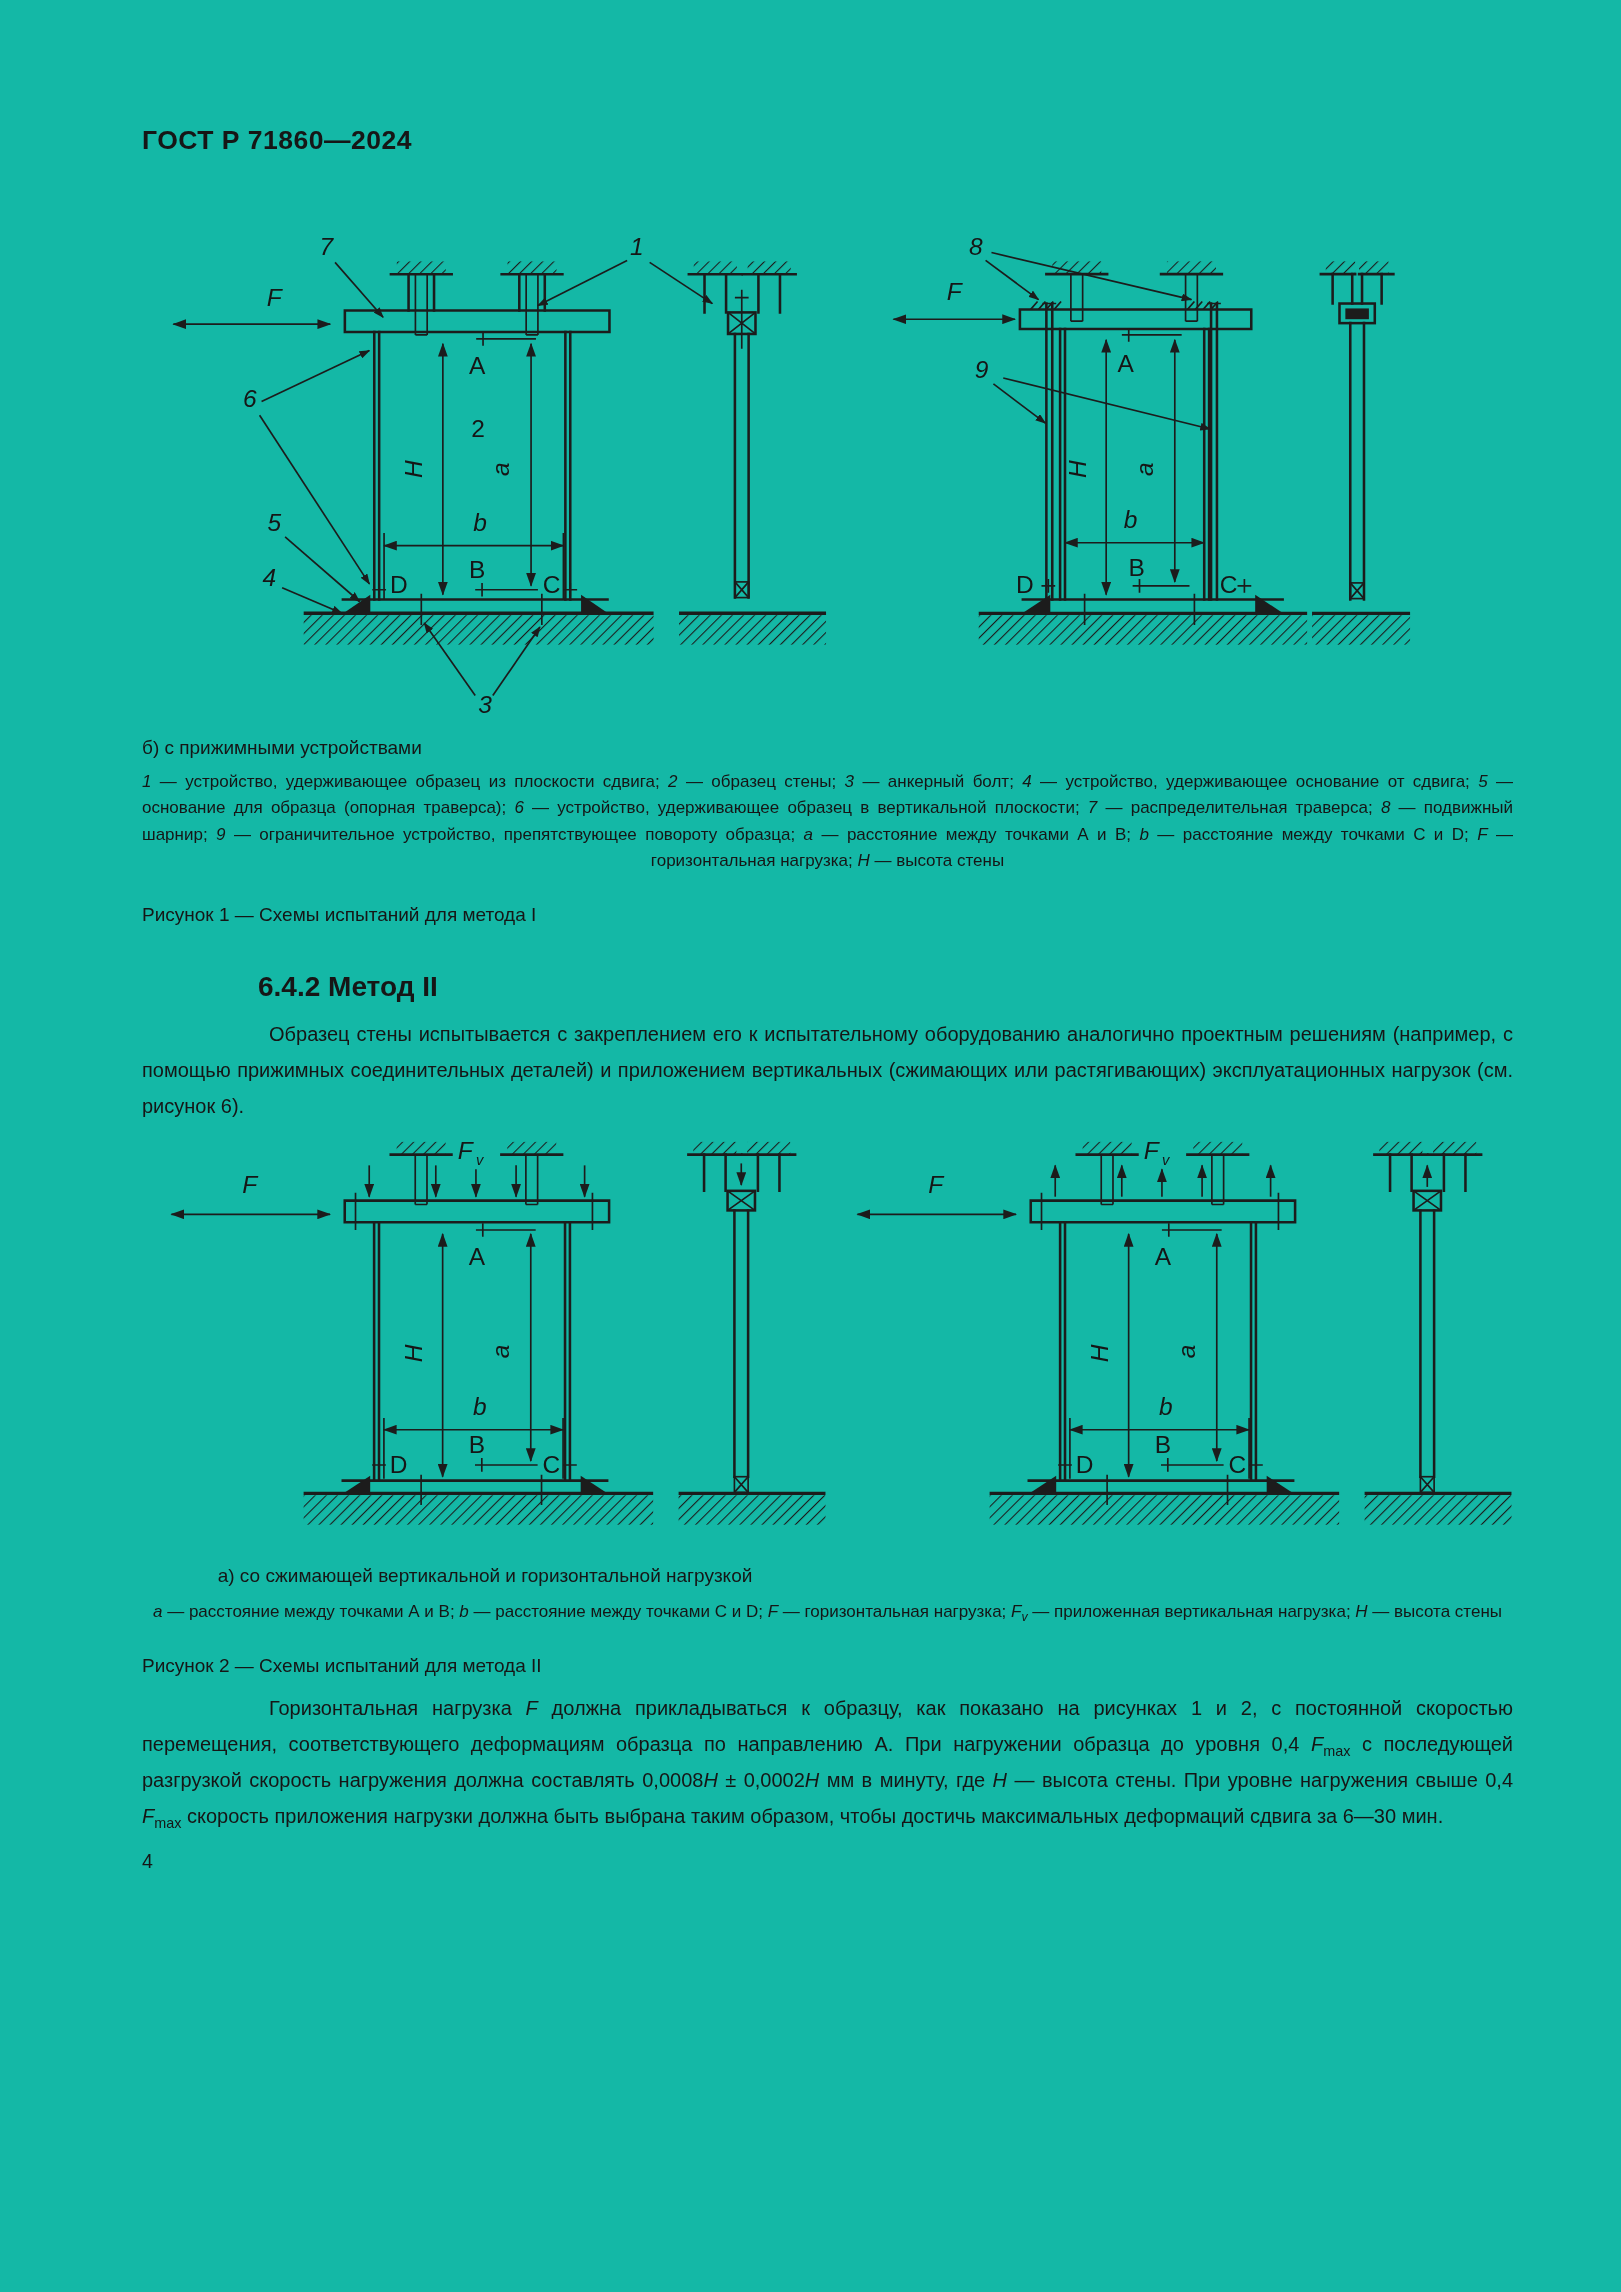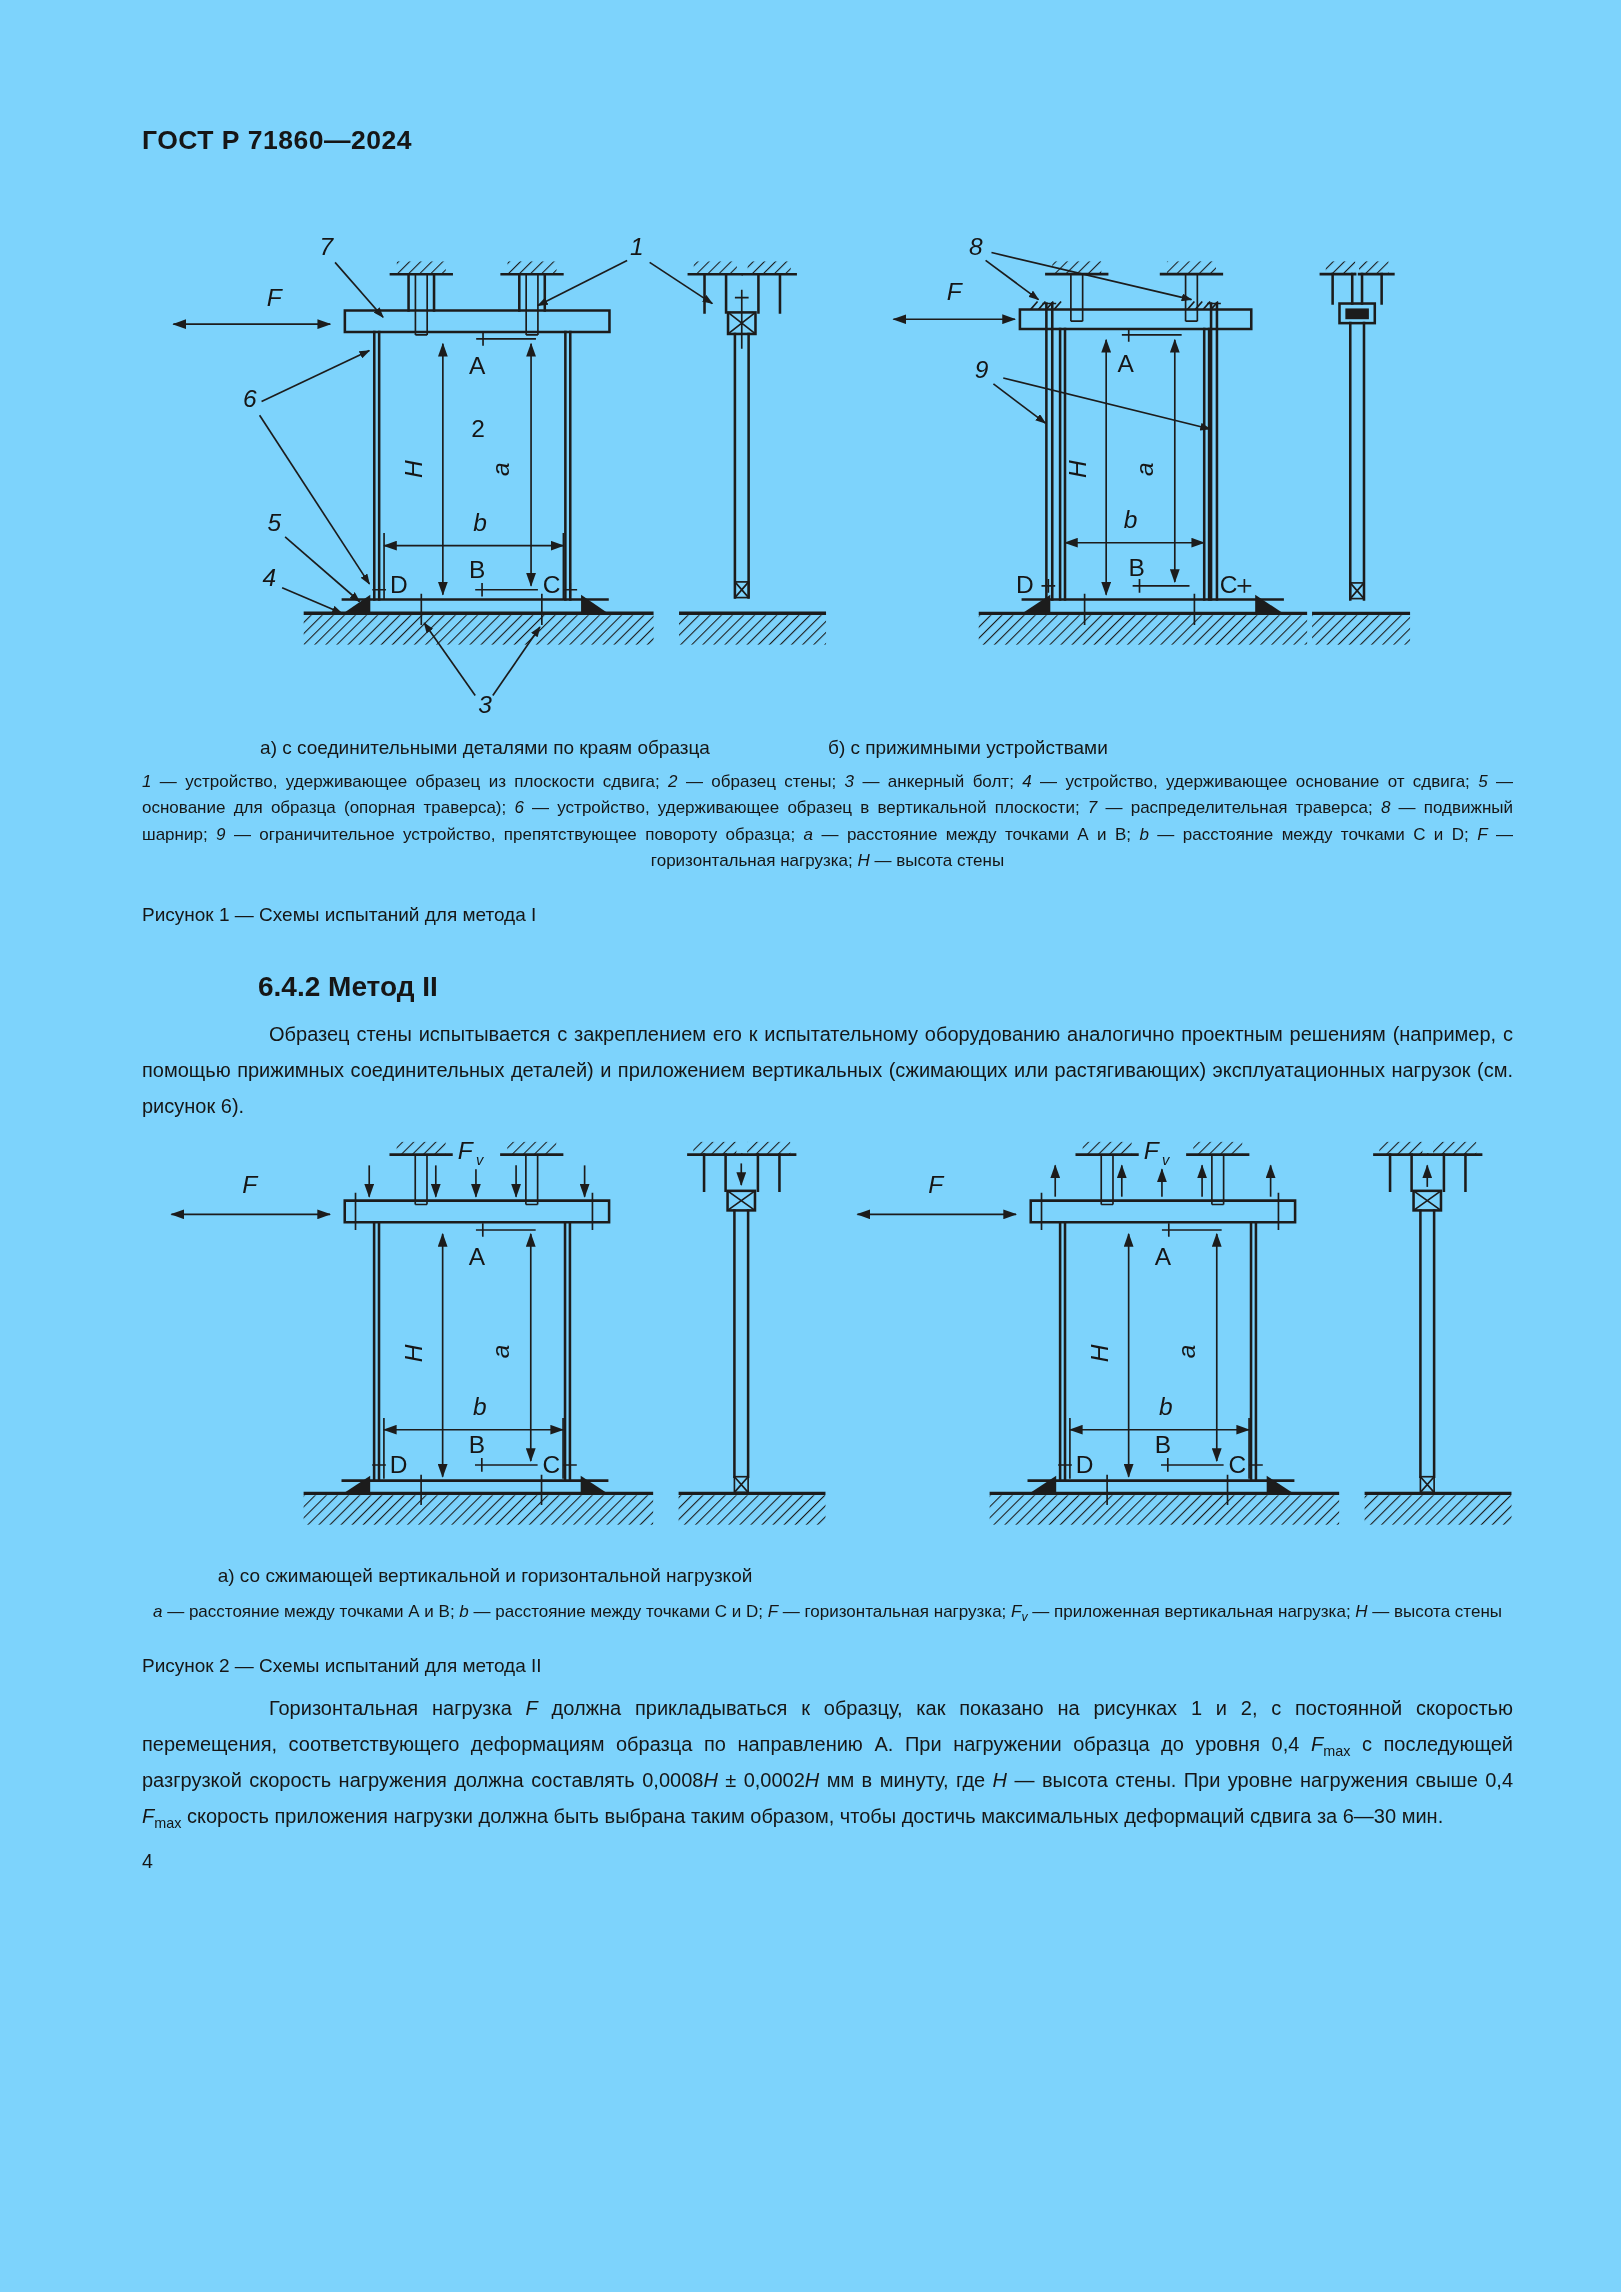--- a/index.html
+++ b/index.html
@@ -1,17 +1,17 @@
 <!DOCTYPE html>
 <html><head>
 <meta charset="utf-8">
 <style>
   html,body { margin:0; padding:0; background:#e8e8e8; }
   .page {
-    width:1621px; height:2293px; background:#7dd3fc; position:relative;
+    width:1621px; height:2293px; background:#14b8a6; position:relative;
     font-family:"Liberation Sans", sans-serif; color:#161616; overflow:hidden;
     margin:0 auto;
   }
   .content { padding:125px 108px 0 142px; }
   .hdr { font-weight:bold; font-size:26.5px; letter-spacing:0.5px; }
   .figrow { display:flex; justify-content:space-between; margin-top:73px; }
   .figrow2 { margin-top:11.8px; }
   svg { display:block; }
   svg text { font-family:"Liberation Sans", sans-serif; fill:#161616; }
   svg .L { font-size:25px; font-style:italic; }
@@ -208,21 +208,20 @@
         <path class="st" d="M494,96 V378 M508,96 V378"></path>
         <rect class="dm" x="494" y="361" width="14" height="16"></rect>
         <path class="dm" d="M494,361 L508,377 M494,377 L508,361"></path>
         <line class="gl" x1="455" y1="392" x2="555" y2="392"></line>
         <rect x="455" y="394" width="100" height="30" fill="url(#pH)"></rect>
       </g>
     </svg>
   </div>
 
   <div class="caprow">
-    <div class="cap-a">а)  с соединительными деталями по краям образца</div>
     <div class="cap-b">б)  с прижимными устройствами</div>
   </div>
 
   <p class="legend"><i>1</i> — устройство, удерживающее образец из плоскости сдвига; <i>2</i> — образец стены; <i>3</i> — анкерный болт; <i>4</i> — устройство, удерживающее основание от сдвига; <i>5</i> — основание для образца (опорная траверса); <i>6</i> — устройство, удерживающее образец в вертикальной плоскости; <i>7</i> — распределительная траверса; <i>8</i> — подвижный шарнир; <i>9</i> — ограничительное устройство, препятствующее повороту образца; <i>a</i> — расстояние между точками  А и В; <i>b</i> — расстояние между точками С и D; <i>F</i> — горизонтальная нагрузка; <i>H</i> — высота стены</p>
   <p class="figtitle">Рисунок 1 — Схемы испытаний для метода I</p>
 
   <h3 class="h">6.4.2  Метод II</h3>
   <p class="body indent">Образец стены испытывается с закреплением его к испытательному оборудованию аналогично проектным решениям (например, с помощью прижимных соединительных деталей) и приложением вертикальных (сжимающих или растягивающих) эксплуатационных нагрузок (см. рисунок 6).</p>
 
   <div class="figrow figrow2">

